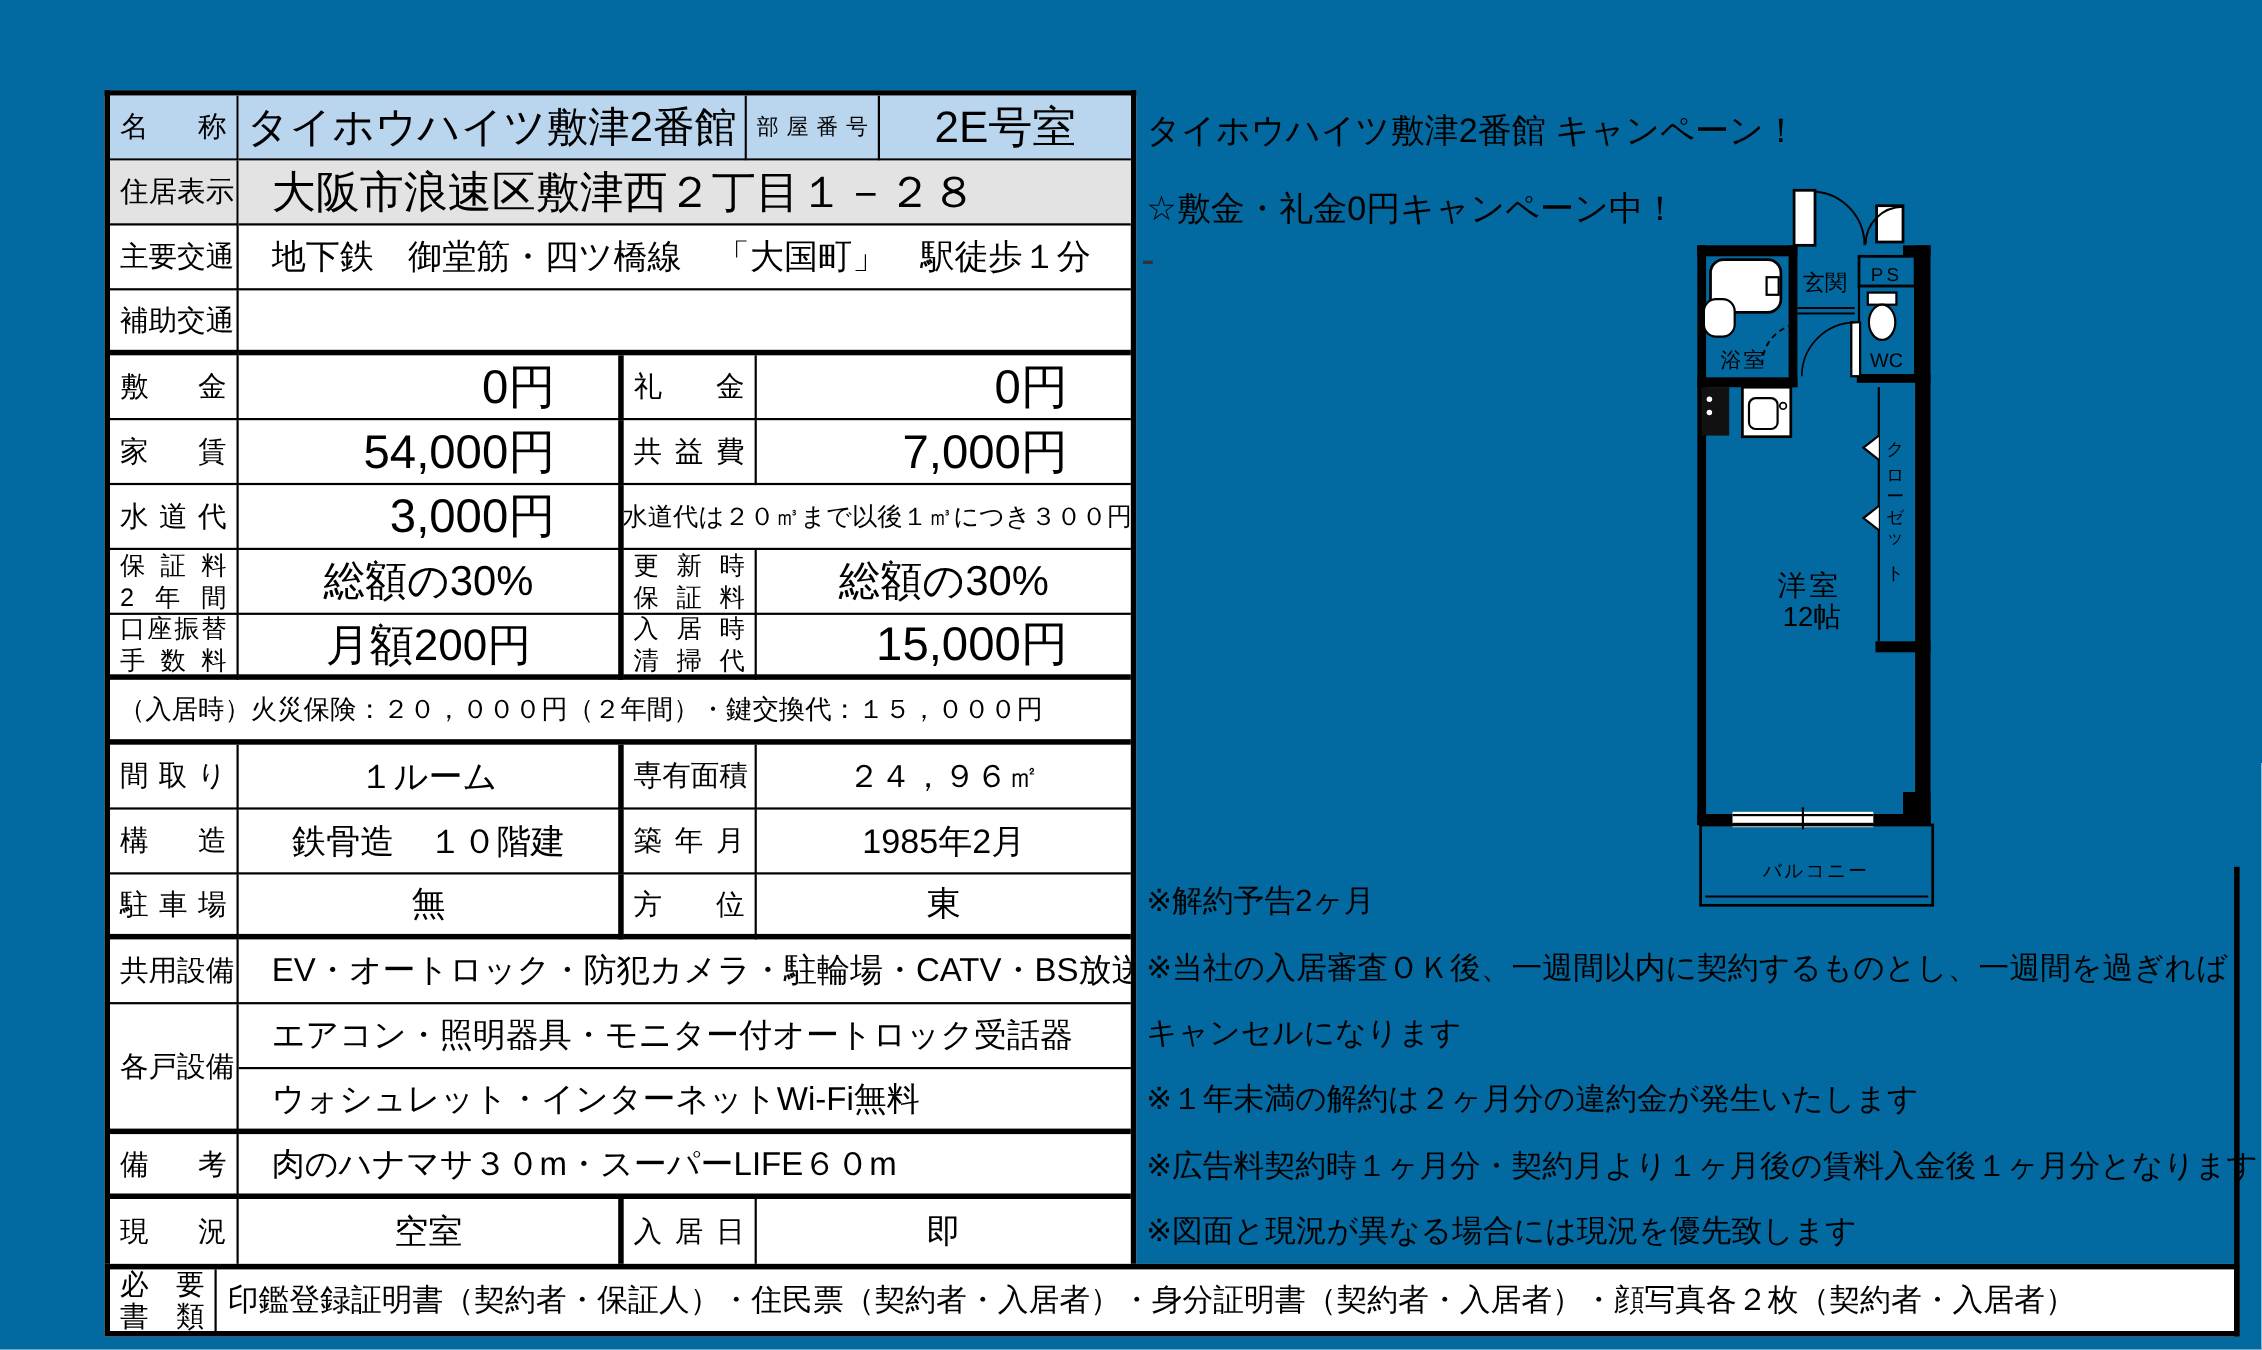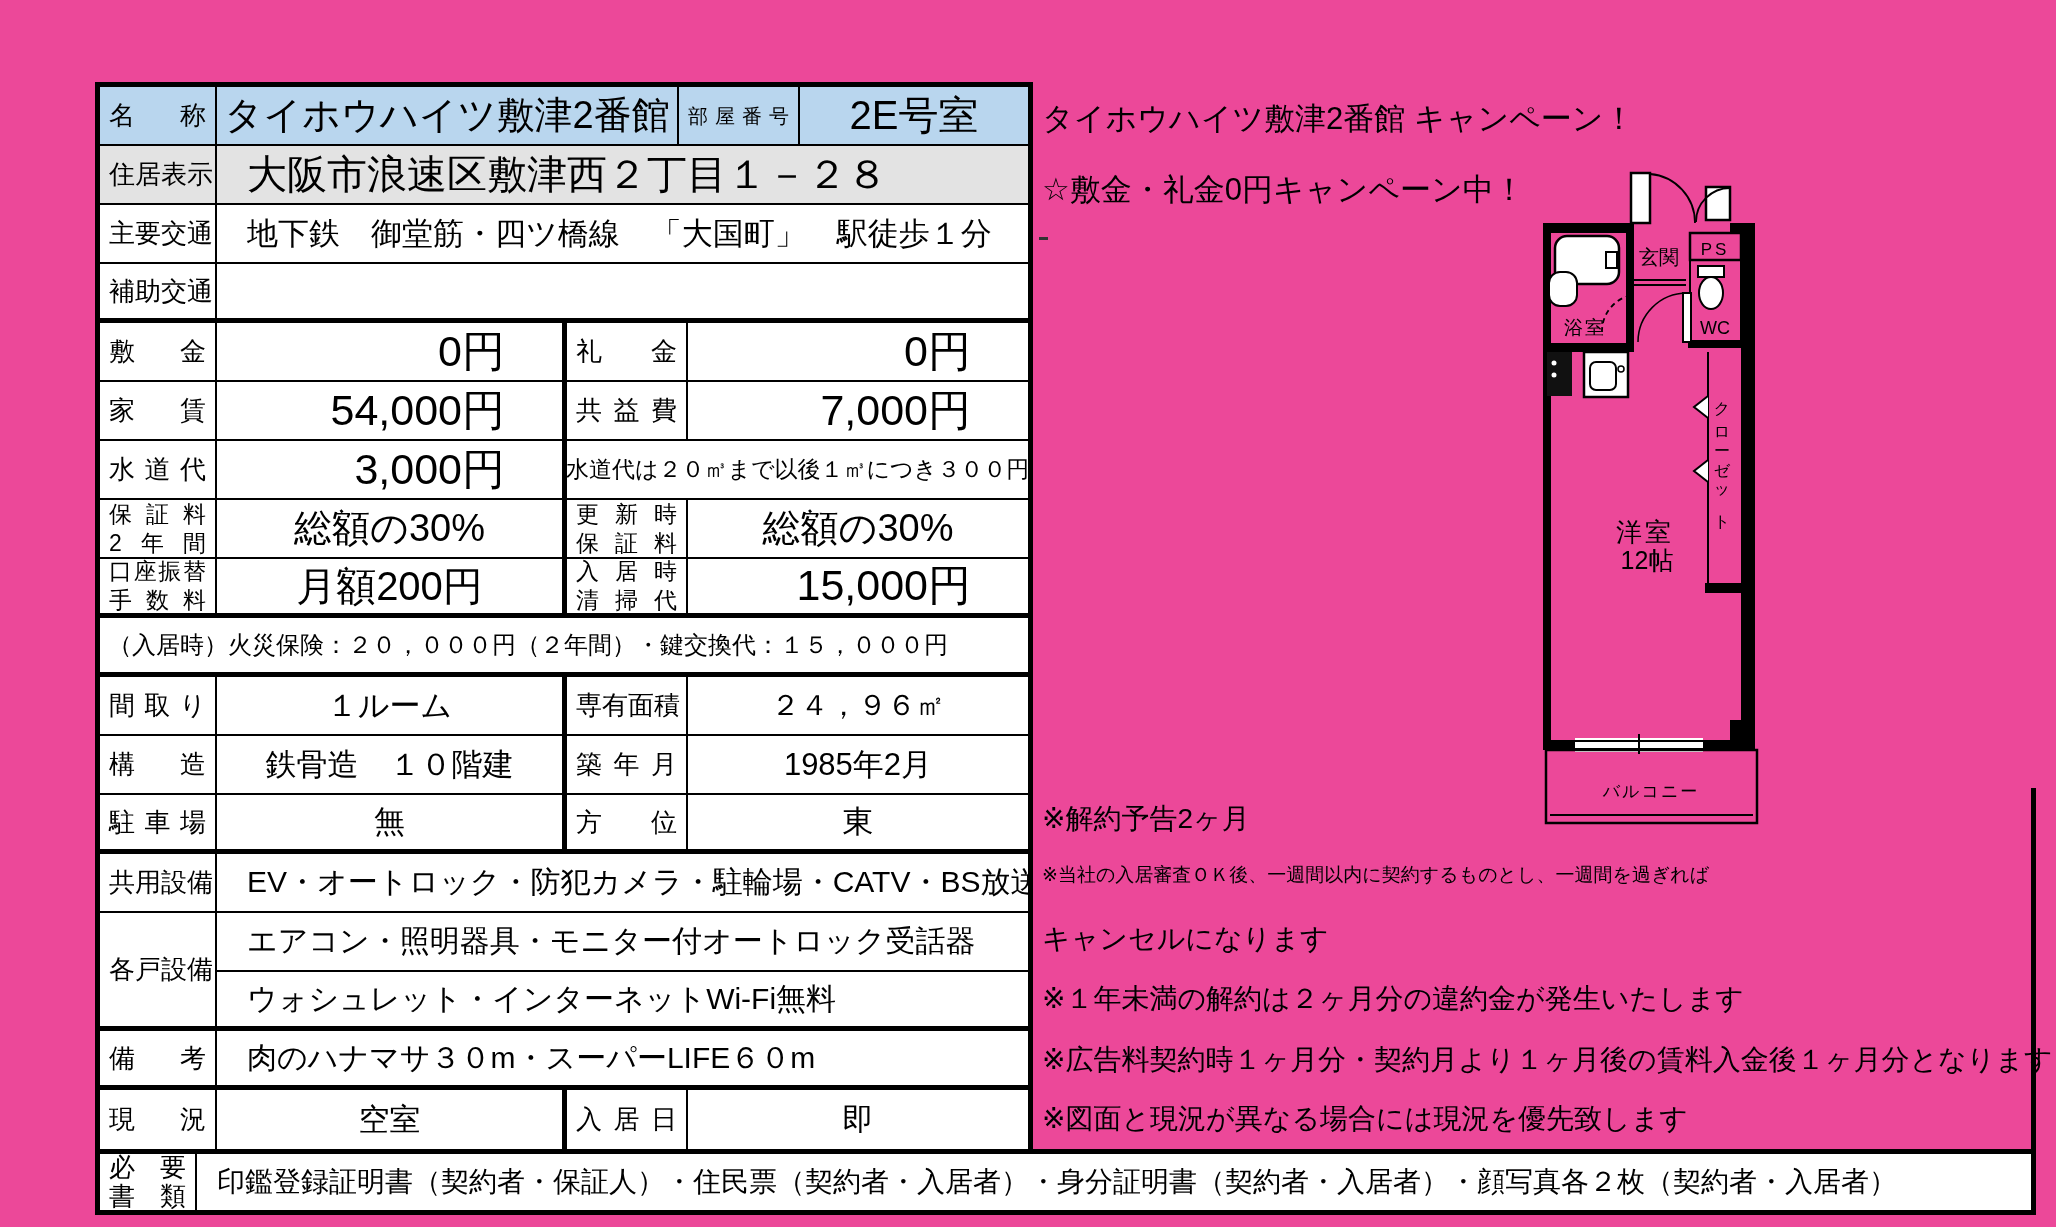--- a/index.html
+++ b/index.html
@@ -1,16 +1,16 @@
 <!DOCTYPE html>
 <html><head>
 <meta charset="utf-8">
 <style>
   html,body{margin:0;padding:0;background:#fff;}
-  .sheet{position:relative;width:2056px;height:1227px;background:#ec4899;overflow:hidden;
+  .sheet{position:relative;width:2056px;height:1227px;background:#0369a1;overflow:hidden;
          font-family:"Liberation Sans","DejaVu Sans",sans-serif;color:#000;}
   
   .grid{position:absolute;left:95px;top:82px;width:938px;box-sizing:border-box;
         border:5px solid #000;border-bottom:none;display:grid;
         grid-template-columns:117px 350px 112px 9px 112px 228px;
         grid-auto-rows:59px;background:#fff;}
   .c{border-right:2px solid #000;border-bottom:2px solid #000;box-sizing:border-box;
      display:flex;align-items:center;justify-content:center;overflow:hidden;white-space:nowrap;}
   .nr{border-right:none;}        
   .nb{border-bottom:none;}       
@@ -25,21 +25,21 @@
   .left{justify-content:flex-start;}
   .money{justify-content:flex-end;padding-right:57px;}
   .fs20{font-size:20px;} .fs23{font-size:23px;} .fs24{font-size:24px;} .fs29{font-size:29px;} .fs30{font-size:30px;}
   .fs31{font-size:31px;} .fs38{font-size:38px;} .fs40{font-size:40px;} .fs43{font-size:43px;}
   .pl13{padding-left:30px;} .pl8{padding-left:8px;}
   
   .req{position:absolute;left:95px;top:1149px;width:1941px;height:66px;box-sizing:border-box;
        border:5px solid #000;display:flex;background:#fff;}
   .req .lab{width:97px;border-right:2px solid #000;box-sizing:border-box;
             display:flex;align-items:center;}
-  .req .val{flex:1;display:flex;align-items:center;padding-left:20px;font-size:28px;white-space:nowrap;}
+  .req .val{flex:1;display:flex;align-items:center;padding-left:10px;font-size:28px;white-space:nowrap;}
   
   .rp-text{position:absolute;white-space:nowrap;line-height:1.15;}
   .rline{position:absolute;left:2031px;top:788px;width:5px;height:427px;background:#000;}
   .stray{position:absolute;left:1039px;top:237px;width:9px;height:3px;background:#333;}
   .closet-v{position:absolute;left:1711px;top:390px;height:200px;
             writing-mode:vertical-rl;text-orientation:upright;
             font-size:16px;letter-spacing:8px;white-space:nowrap;}
   svg text{font-family:"Liberation Sans","DejaVu Sans",sans-serif;fill:#000;}
 </style>
 </head>
@@ -187,21 +187,21 @@
         <span class="jl">必要書類</span>
       </div>
     <div class="val">印鑑登録証明書（契約者・保証人）・住民票（契約者・入居者）・身分証明書（契約者・入居者）・顔写真各２枚（契約者・入居者）</div>
   </div>
 
   <div class="rp-text" style="left:1042px;top:101px;font-size:31px;">タイホウハイツ敷津2番館 キャンペーン！</div>
   <div class="rp-text" style="left:1042px;top:172px;font-size:31px;">☆敷金・礼金0円キャンペーン中！</div>
   <div class="stray"></div>
 
   <div class="rp-text" style="left:1042px;top:803px;font-size:28px;">※解約予告2ヶ月</div>
-  <div class="rp-text" style="left:1042px;top:864px;font-size:19px;text-align:center;">※当社の入居審査ＯＫ後、一週間以内に契約するものとし、一週間を過ぎれば</div>
+  <div class="rp-text" style="left:1042px;top:864px;font-size:28px;text-align:center;">※当社の入居審査ＯＫ後、一週間以内に契約するものとし、一週間を過ぎれば</div>
   <div class="rp-text" style="left:1042px;top:923px;font-size:28px;">キャンセルになります</div>
   <div class="rp-text" style="left:1042px;top:983px;font-size:28px;">※１年未満の解約は２ヶ月分の違約金が発生いたします</div>
   <div class="rp-text" style="left:1042px;top:1044px;font-size:28px;">※広告料契約時１ヶ月分・契約月より１ヶ月後の賃料入金後１ヶ月分となります</div>
   <div class="rp-text" style="left:1042px;top:1103px;font-size:28px;">※図面と現況が異なる場合には現況を優先致します</div>
 
   <div class="rline"></div>
 
   <svg style="position:absolute;left:1538px;top:160px;" width="230" height="690" viewBox="0 0 230 690">
 
     <rect x="5" y="63" width="91" height="10" fill="#000"></rect>

